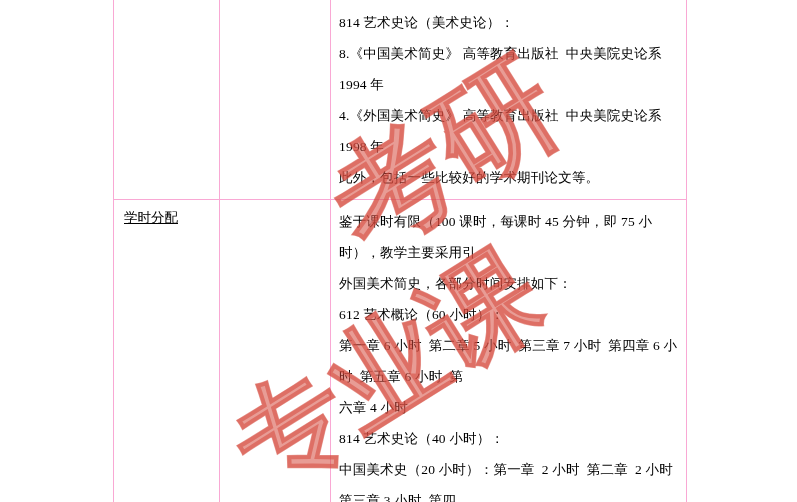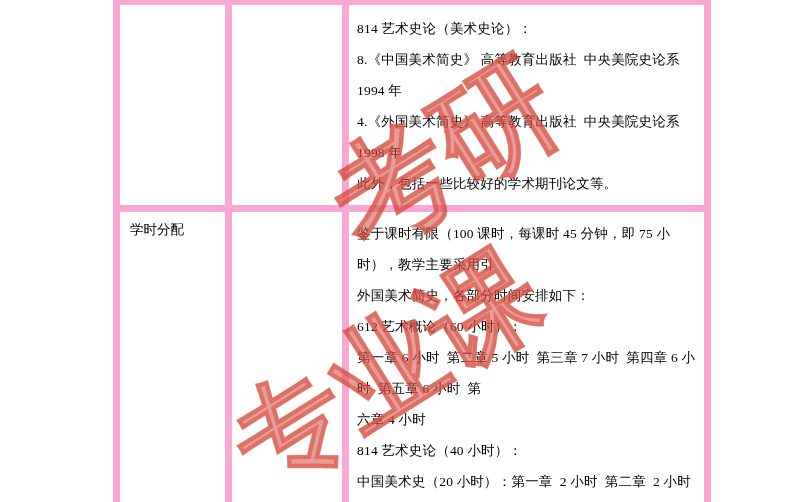--- a/index.html
+++ b/index.html
@@ -27,21 +27,21 @@
   
   table.doc-table {
     position: absolute;
     left: 113px;
     top: -2px;
     width: 572px;
     border-collapse: collapse;
     table-layout: fixed;
   }
   table.doc-table td {
-    border: 7px solid #f9a8d4;
+    border: 1px solid #f9a8d4;
     vertical-align: top;
     padding: 0;
   }
   td.col-label {
     width: 105px;
   }
   td.col-mid {
     width: 110px;
   }
   td.col-body {
@@ -62,20 +62,21 @@
     white-space: pre-wrap;
     letter-spacing: 0.2px;
   }
   .line.first {
     margin-top: 0;
   }
   .label-line {
     font-size: 13.5px;
     line-height: 22px;
     color: #000000;
+    text-decoration: underline;
   }
 
   
   .topcell .line:first-child {
     margin-top: 2px;
   }
 
   
   #watermark {
     position: absolute;

